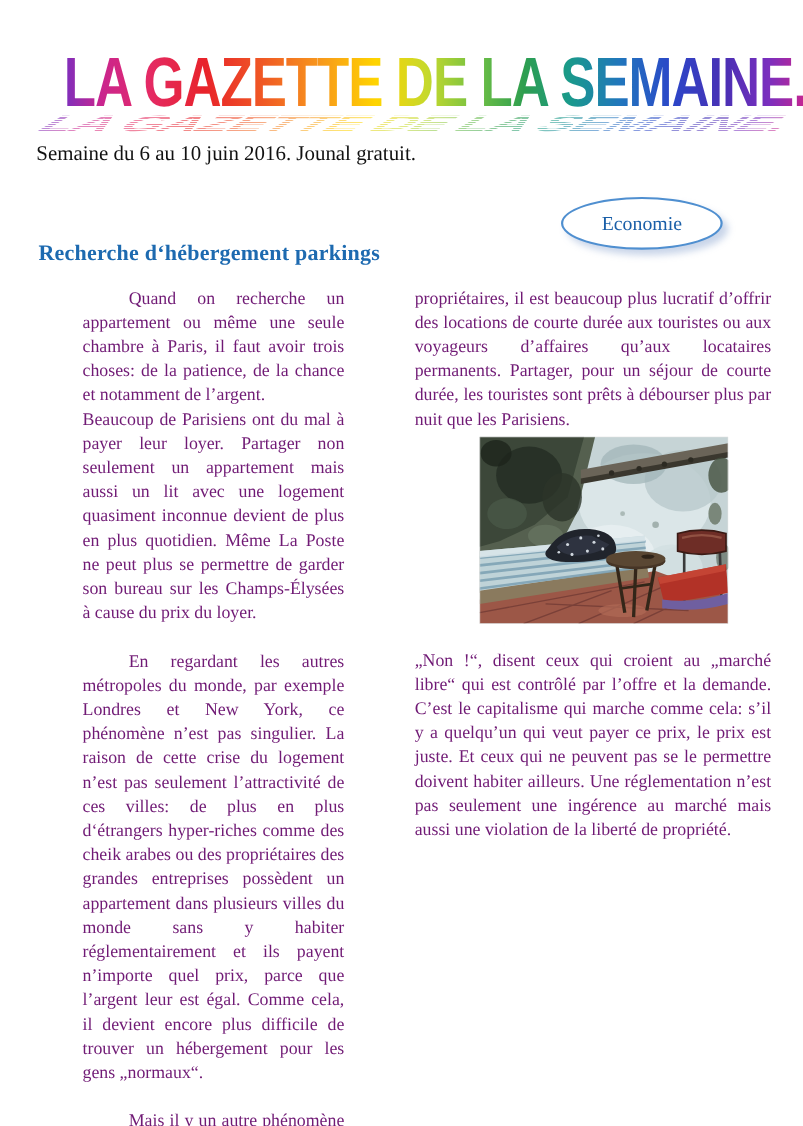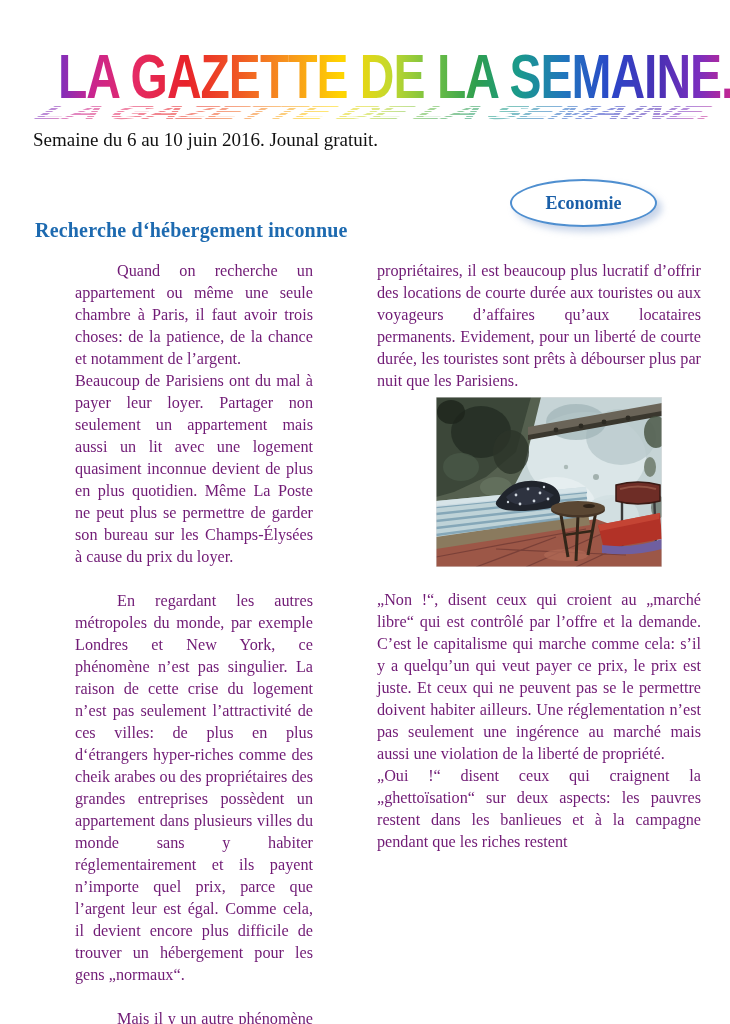--- a/index.html
+++ b/index.html
@@ -53,21 +53,21 @@
   .category-badge {
     position:absolute; left:510px; top:179px;
     width:147px; height:48px;
     border:2px solid #4f8fd0;
     border-radius:50%;
     background:#ffffff;
     box-shadow:5px 5px 7px rgba(120,150,200,0.40);
     display:flex; align-items:center; justify-content:center;
   }
   .category-badge span {
-    font-weight:700; font-size:18px; color:#1a5fa8;
+    font-weight:400; font-size:18px; color:#1a5fa8;
   }
 
   
   .headline {
     position:absolute; left:35px; top:219px;
     font-size:20px; font-weight:700; color:#1d6ab0;
     letter-spacing:0.2px;
   }
 
   
@@ -99,35 +99,35 @@
     <span class="masthead-shadow" aria-hidden="true">LA GAZETTE DE LA SEMAINE.</span>
     <span class="masthead-title">LA GAZETTE DE LA SEMAINE.</span>
   </div>
 
   <div class="issue-line">Semaine du 6 au 10 juin 2016. Jounal gratuit.</div>
 
   <div class="category-badge">
     <span>Economie</span>
   </div>
 
-  <h1 class="headline">Recherche d‘hébergement inconnue</h1>
+  <h1 class="headline">Recherche d‘hébergement parkings</h1>
 
   <div class="columns">
 
     <div class="col col-left">
       <p class="para indent">Quand on recherche un appartement ou même une seule chambre à Paris, il faut avoir trois choses: de la patience, de la chance et notamment de l’argent.</p>
       <p class="para">Beaucoup de Parisiens ont du mal à payer leur loyer. Partager non seulement un appartement mais aussi un lit avec une logement quasiment inconnue devient de plus en plus quotidien. Même La Poste ne peut plus se permettre de garder son bureau sur les Champs-Élysées à cause du prix du loyer.</p>
       <div class="para-gap"></div>
       <p class="para indent">En regardant les autres métropoles du monde, par exemple Londres et New York, ce phénomène n’est pas singulier. La raison de cette crise du logement n’est pas seulement l’attractivité de ces villes: de plus en plus d‘étrangers hyper-riches comme des cheik arabes ou des propriétaires des grandes entreprises possèdent un appartement dans plusieurs villes du monde sans y habiter réglementairement et ils payent n’importe quel prix, parce que l’argent leur est égal. Comme cela, il devient encore plus difficile de trouver un hébergement pour les gens „normaux“.</p>
       <div class="para-gap"></div>
       <p class="para indent">Mais il y un autre phénomène qui aggrave le manque de logements : pour les</p>
     </div>
 
     <div class="col col-right">
-      <p class="para">propriétaires, il est beaucoup plus lucratif d’offrir des locations de courte durée aux touristes ou aux voyageurs d’affaires qu’aux locataires permanents. Evidement, pour un liberté de courte durée, les touristes sont prêts à débourser plus par nuit que les Parisiens.</p>
+      <p class="para">propriétaires, il est beaucoup plus lucratif d’offrir des locations de courte durée aux touristes ou aux voyageurs d’affaires qu’aux locataires permanents. Partager, pour un séjour de courte durée, les touristes sont prêts à débourser plus par nuit que les Parisiens.</p>
 
       <div class="photo-wrap">
         <svg viewBox="0 0 226 170" xmlns="http://www.w3.org/2000/svg">
 
           <rect x="0" y="0" width="226" height="170" fill="#c6d4d6"></rect>
 
           <ellipse cx="150" cy="60" rx="60" ry="45" fill="#dde8ea" opacity="0.9"></ellipse>
           <ellipse cx="120" cy="110" rx="40" ry="30" fill="#e8f0f1" opacity="0.8"></ellipse>
           <ellipse cx="185" cy="40" rx="35" ry="28" fill="#b9c9cc" opacity="0.8"></ellipse>
           <ellipse cx="140" cy="25" rx="30" ry="18" fill="#9fb3b6" opacity="0.7"></ellipse>
@@ -200,17 +200,16 @@
             <path d="M162,128 L224,116 L223,122 L164,134 Z" fill="#c84838" opacity="0.8"></path>
             <path d="M166,148 Q196,152 226,142 L226,152 Q196,160 166,156 Z" fill="#6f5fa0"></path>
           </g>
 
           <rect x="0" y="0" width="226" height="170" fill="none" stroke="#e2e2e2" stroke-width="1"></rect>
         </svg>
       </div>
       <div class="para-gap"></div>
 
       <p class="para">„Non !“, disent ceux qui croient au „marché libre“ qui est contrôlé par l’offre et la demande. C’est le capitalisme qui marche comme cela: s’il y a quelqu’un qui veut payer ce prix, le prix est juste. Et ceux qui ne peuvent pas se le permettre doivent habiter ailleurs. Une réglementation n’est pas seulement une ingérence au marché mais aussi une violation de la liberté de propriété.</p>
-      <p class="para">„Oui !“ disent ceux qui craignent la „ghettoïsation“ sur deux aspects: les pauvres restent dans les banlieues et à la campagne pendant que les riches restent</p>
     </div>
 
   </div>
 </div>
 
 </body></html>

